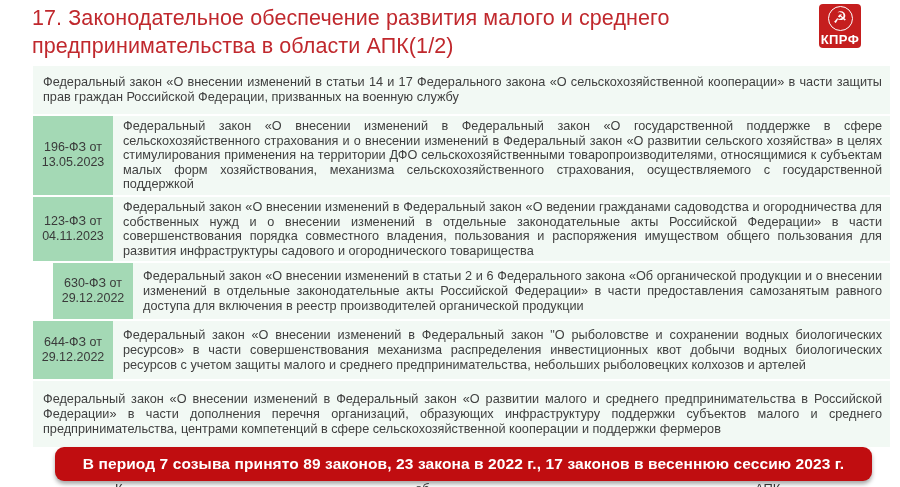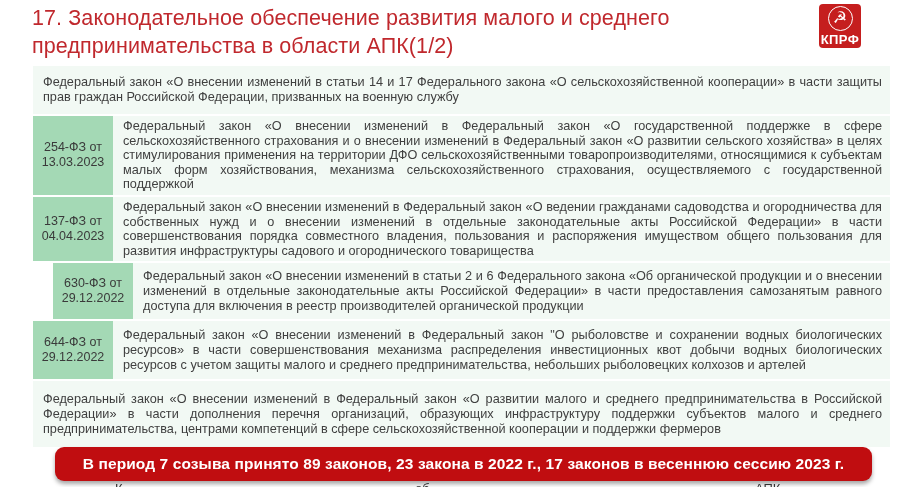--- a/index.html
+++ b/index.html
@@ -130,32 +130,32 @@
 
   <div class="laws-table" id="laws-table">
     <div class="law-row">
       <div class="law-text">
         <div class="law-desc">Федеральный закон «О внесении изменений в статьи 14 и 17 Федерального закона «О сельскохозяйственной кооперации» в части защиты прав граждан Российской Федерации, призванных на военную службу</div>
       </div>
     </div>
 
     <div class="law-row">
       <div class="law-label">
-        <span class="law-num">254-ФЗ от</span>
-        <span class="law-date">13.03.2023</span>
+        <span class="law-num">196-ФЗ от</span>
+        <span class="law-date">13.05.2023</span>
       </div>
       <div class="law-text">
         <div class="law-desc">Федеральный закон «О внесении изменений в Федеральный закон «О государственной поддержке в сфере сельскохозяйственного страхования и о внесении изменений в Федеральный закон «О развитии сельского хозяйства» в целях стимулирования применения на территории ДФО сельскохозяйственными товаропроизводителями, относящимися к субъектам малых форм хозяйствования, механизма сельскохозяйственного страхования, осуществляемого с государственной поддержкой</div>
       </div>
     </div>
 
     <div class="law-row">
       <div class="law-label">
-        <span class="law-num">137-ФЗ от</span>
-        <span class="law-date">04.04.2023</span>
+        <span class="law-num">123-ФЗ от</span>
+        <span class="law-date">04.11.2023</span>
       </div>
       <div class="law-text">
         <div class="law-desc">Федеральный закон «О внесении изменений в Федеральный закон «О ведении гражданами садоводства и огородничества для собственных нужд и о внесении изменений в отдельные законодательные акты Российской Федерации» в части совершенствования порядка совместного владения, пользования и распоряжения имуществом общего пользования для развития инфраструктуры садового и огороднического товарищества</div>
       </div>
     </div>
 
     <div class="law-row">
       <div class="law-label">
         <span class="law-num">630-ФЗ от</span>
         <span class="law-date">29.12.2022</span>

